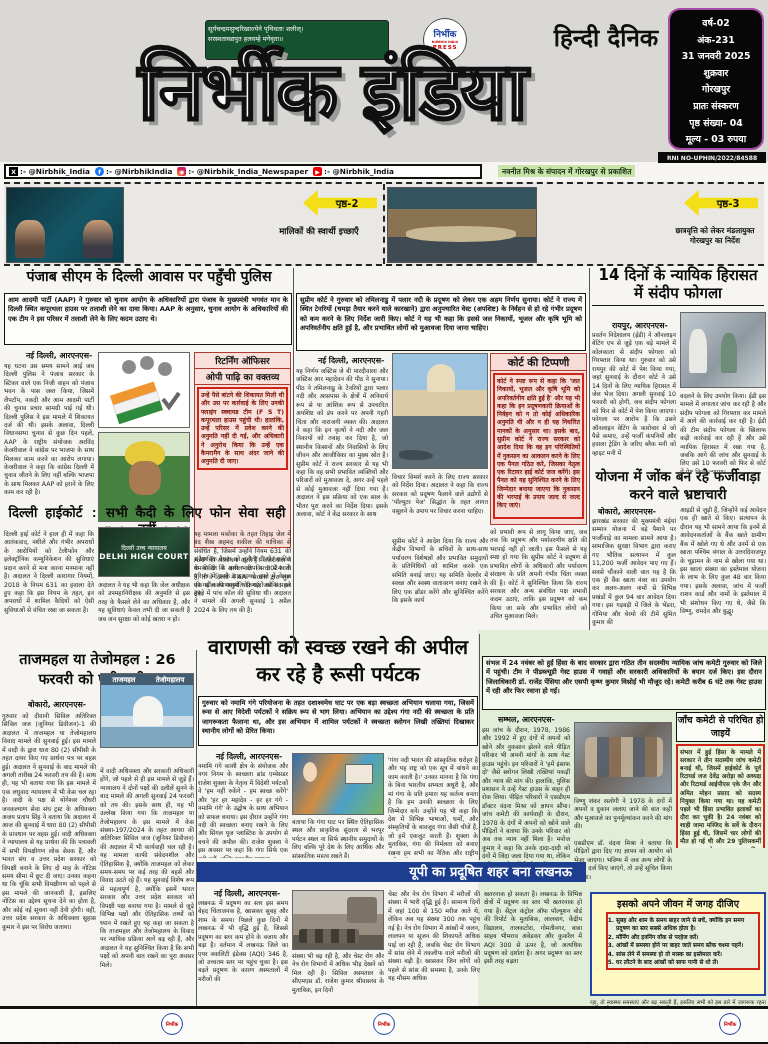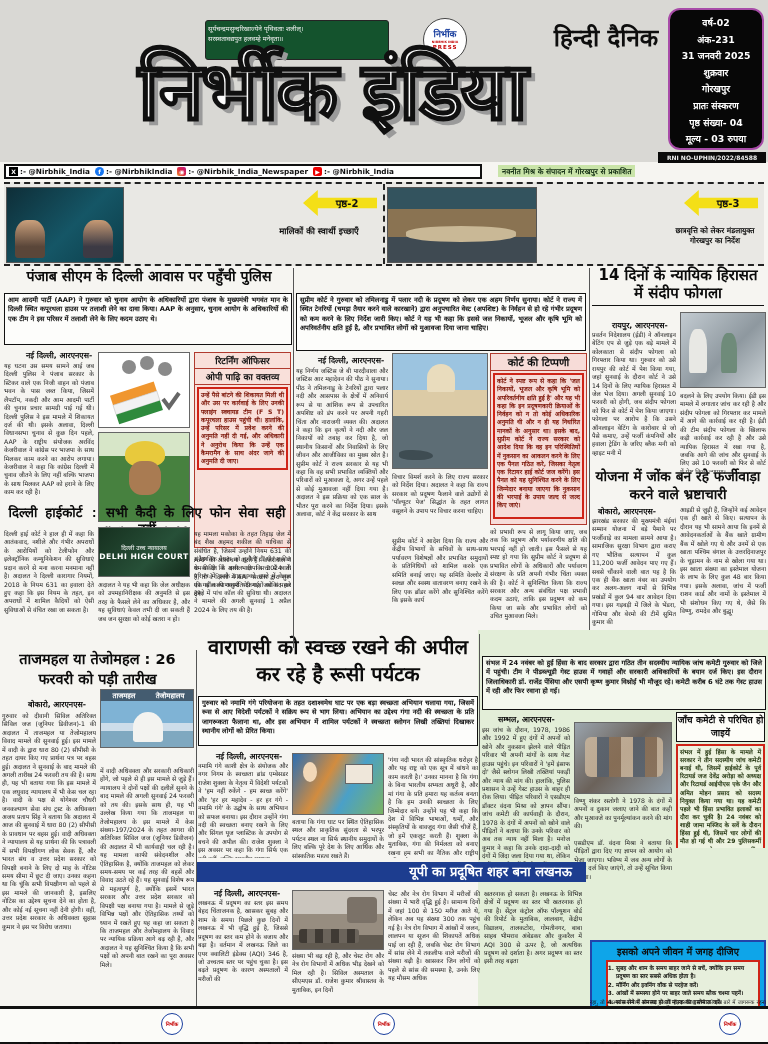--- a/index.html
+++ b/index.html
@@ -80,21 +80,21 @@
 #dhc-col1{left:4px;top:530px;width:90px;height:116px;}
 #dhc-photo{left:98px;top:527px;width:92px;height:50px;background:linear-gradient(135deg,#16301f,#275038 60%,#142a1b);display:flex;flex-direction:column;align-items:center;justify-content:center;color:#fff;}
 #dhc-photo .d1{font-size:6px;}
 #dhc-photo .d2{font-size:7.6px;font-weight:800;letter-spacing:.5px;}
 #dhc-cap{left:98px;top:581px;width:92px;height:64px;}
 #dhc-col3{left:194px;top:530px;width:97px;height:118px;}
 
 
 #hl-taj{left:1px;top:650px;width:193px;font-size:14.5px;line-height:1.35;}
 #dl-taj{left:28px;top:699px;}
-#taj-photo{left:100px;top:689px;width:94px;height:59px;background:linear-gradient(180deg,#7fb3d5 0 58%,#cdddea 58% 72%,#7fa8c0 72%);}
+#taj-photo{left:100px;top:673px;width:94px;height:75px;background:linear-gradient(180deg,#7fb3d5 0 58%,#cdddea 58% 72%,#7fa8c0 72%);}
 #taj-photo .dome{position:absolute;left:32px;top:22px;width:30px;height:30px;background:#f3f3f0;border-radius:50% 50% 8% 8%;}
 #taj-photo .lbl{position:absolute;left:0;top:0;width:100%;display:flex;background:rgba(20,20,30,.55);}
 #taj-photo .lbl span{flex:1;font-size:6.8px;font-weight:800;color:#fff;text-align:center;padding:1px 0;}
 #taj-col1{left:2px;top:712px;width:94px;height:292px;}
 #taj-col2{left:100px;top:767px;width:94px;height:237px;}
 
 
 #hl-b{left:298px;top:268px;width:288px;font-size:14.2px;}
 #lead-b{left:296px;top:293px;width:290px;height:58px;}
 #dl-b{left:318px;top:355px;}
@@ -154,21 +154,21 @@
 #dl-lko{left:214px;top:888px;}
 #l-col1{left:198px;top:899px;width:90px;height:106px;}
 #l-photo{left:292px;top:890px;width:92px;height:60px;background:linear-gradient(180deg,#cac5bd 0 40%,#978d80 40% 75%,#615a50 75%);}
 #l-photo:before{content:"";position:absolute;left:54px;top:6px;width:30px;height:26px;background:#7b7268;border-radius:4px;}
 #l-photo:after{content:"";position:absolute;left:6px;bottom:6px;width:60px;height:14px;background:repeating-linear-gradient(90deg,#3f3a34 0 8px,#6b645b 8px 16px);border-radius:3px;}
 #l-cap{left:292px;top:952px;width:92px;height:53px;}
 #l-col3{left:388px;top:890px;width:92px;height:115px;}
 #l-col4{left:484px;top:890px;width:98px;height:115px;}
 
 
-#tips-box{left:590px;top:892px;width:176px;height:104px;border:2.5px solid #2244aa;background:#0ea5e9;padding:2px;margin-top:48px;}
+#tips-box{left:590px;top:892px;width:176px;height:104px;border:2.5px solid #2244aa;background:#fef9c3;padding:2px;}
 #tips-box .th{font-size:9.6px;font-weight:800;text-align:center;color:#0d0d0d;padding:1px 0;}
 #tips-box ol{margin:1px 2px 0 12px;border:2px solid #cf2418;padding:2px 2px 2px 8px;background:#e7efdc;}
 #tips-box li{font-size:5.8px;line-height:1.45;font-weight:700;color:#14140f;text-align:left;}
 #tips-below{left:590px;top:999px;width:176px;height:12px;font-size:5.4px;line-height:1.2;}
 
 
 #footer{position:absolute;left:0;top:1006px;width:768px;height:38px;background:#fbfbf8;border-top:3px solid #111;border-bottom:2px solid #111;}
 .site{position:absolute;top:4px;display:flex;align-items:flex-end;gap:5px;flex-direction:column;}
 .site .glob{width:22px;height:22px;border-radius:50%;background:#fff;border:1.5px solid #1a3f9e;display:flex;align-items:center;justify-content:center;font-size:5px;font-weight:800;color:#c40000;text-align:center;line-height:1;}
 .site .url{font-size:17px;font-weight:800;color:#0a0a0a;letter-spacing:.5px;}

